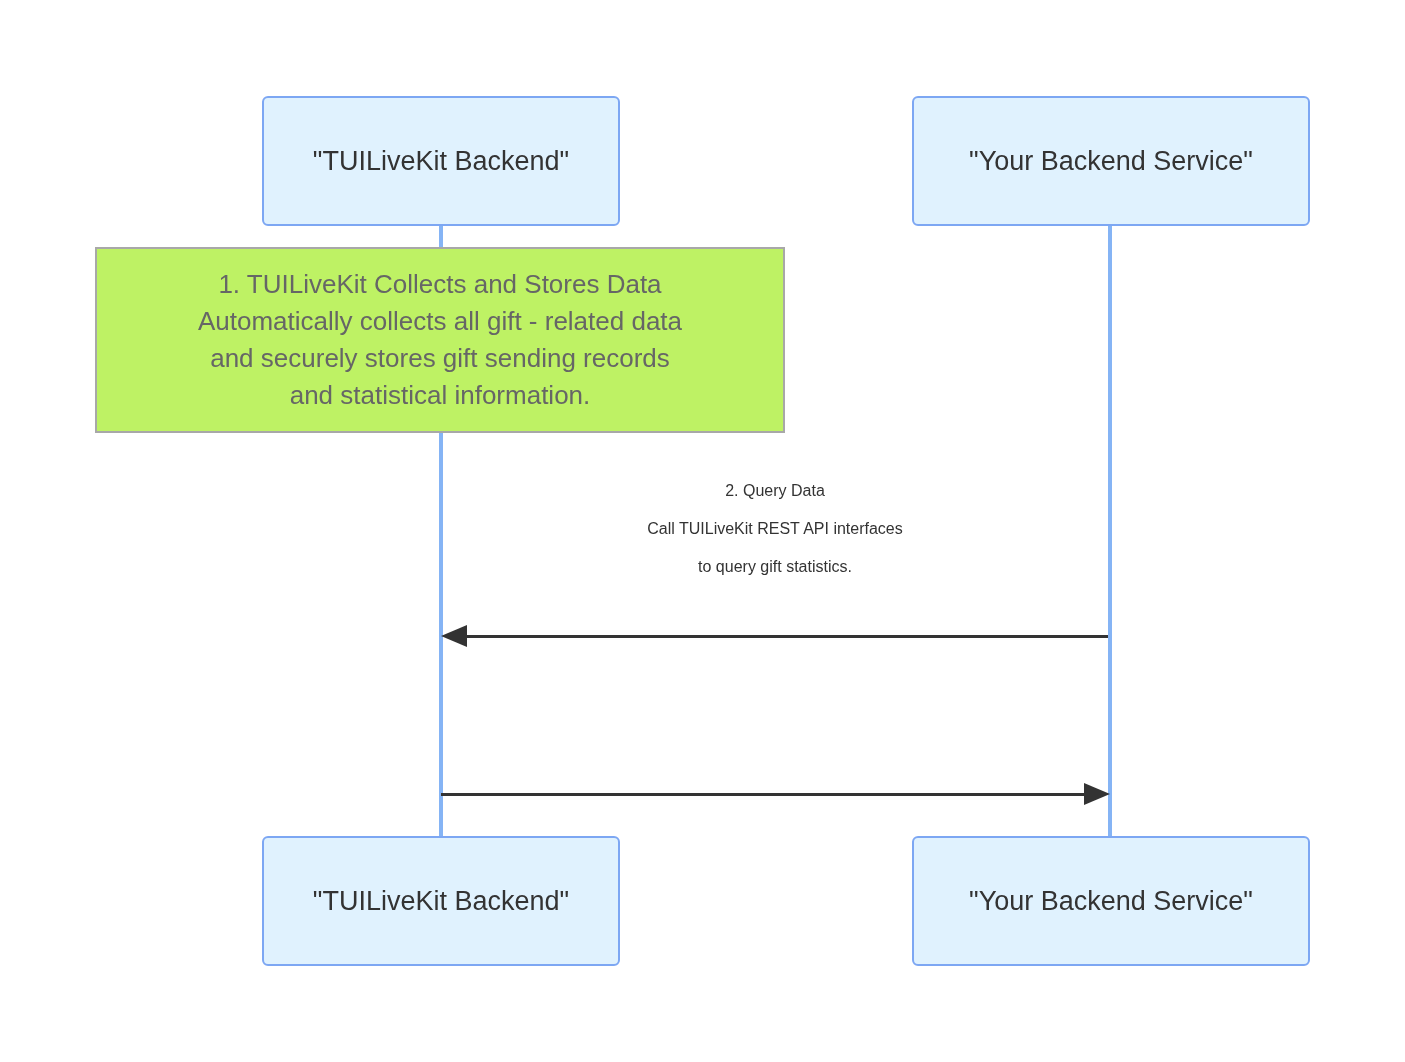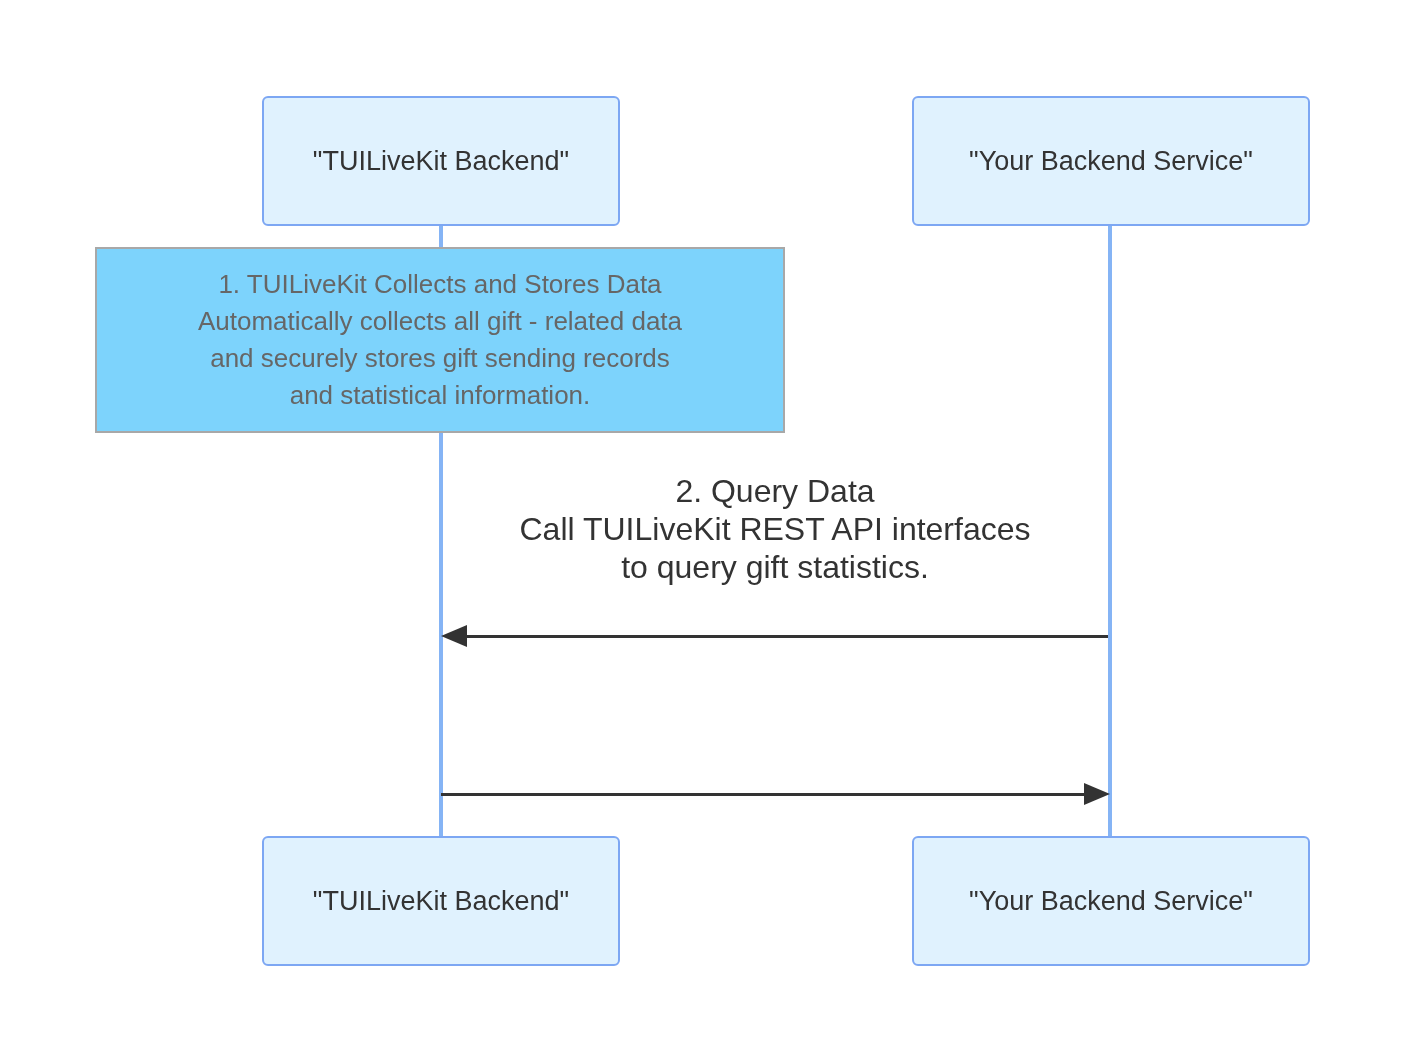--- a/index.html
+++ b/index.html
@@ -39,38 +39,38 @@
     background: #85b4f5;
   }
   .lifeline-left  { left: 439px;  top: 226px; height: 610px; }
   .lifeline-right { left: 1108px; top: 226px; height: 610px; }
 
   .note-box {
     position: absolute;
     left: 95px; top: 247px;
     width: 690px; height: 186px;
     box-sizing: border-box;
-    background: #7dd3fc;
+    background: #bef264;
     border: 2px solid #a8a8a8;
     color: #666666;
     display: flex;
     align-items: center;
     justify-content: center;
     text-align: center;
     font-size: 26px;
     line-height: 37px;
     white-space: pre-line;
   }
 
   .msg-text {
     position: absolute;
     left: 450px;
     width: 650px;
     color: #333333;
-    font-size: 32px;
+    font-size: 16px;
     line-height: 38px;
     text-align: center;
     white-space: pre-line;
   }
   .msg2-text { top: 472px; }
   .msg3-text { top: 676px; }
 
   .arrow-line {
     position: absolute;
     height: 3px;

